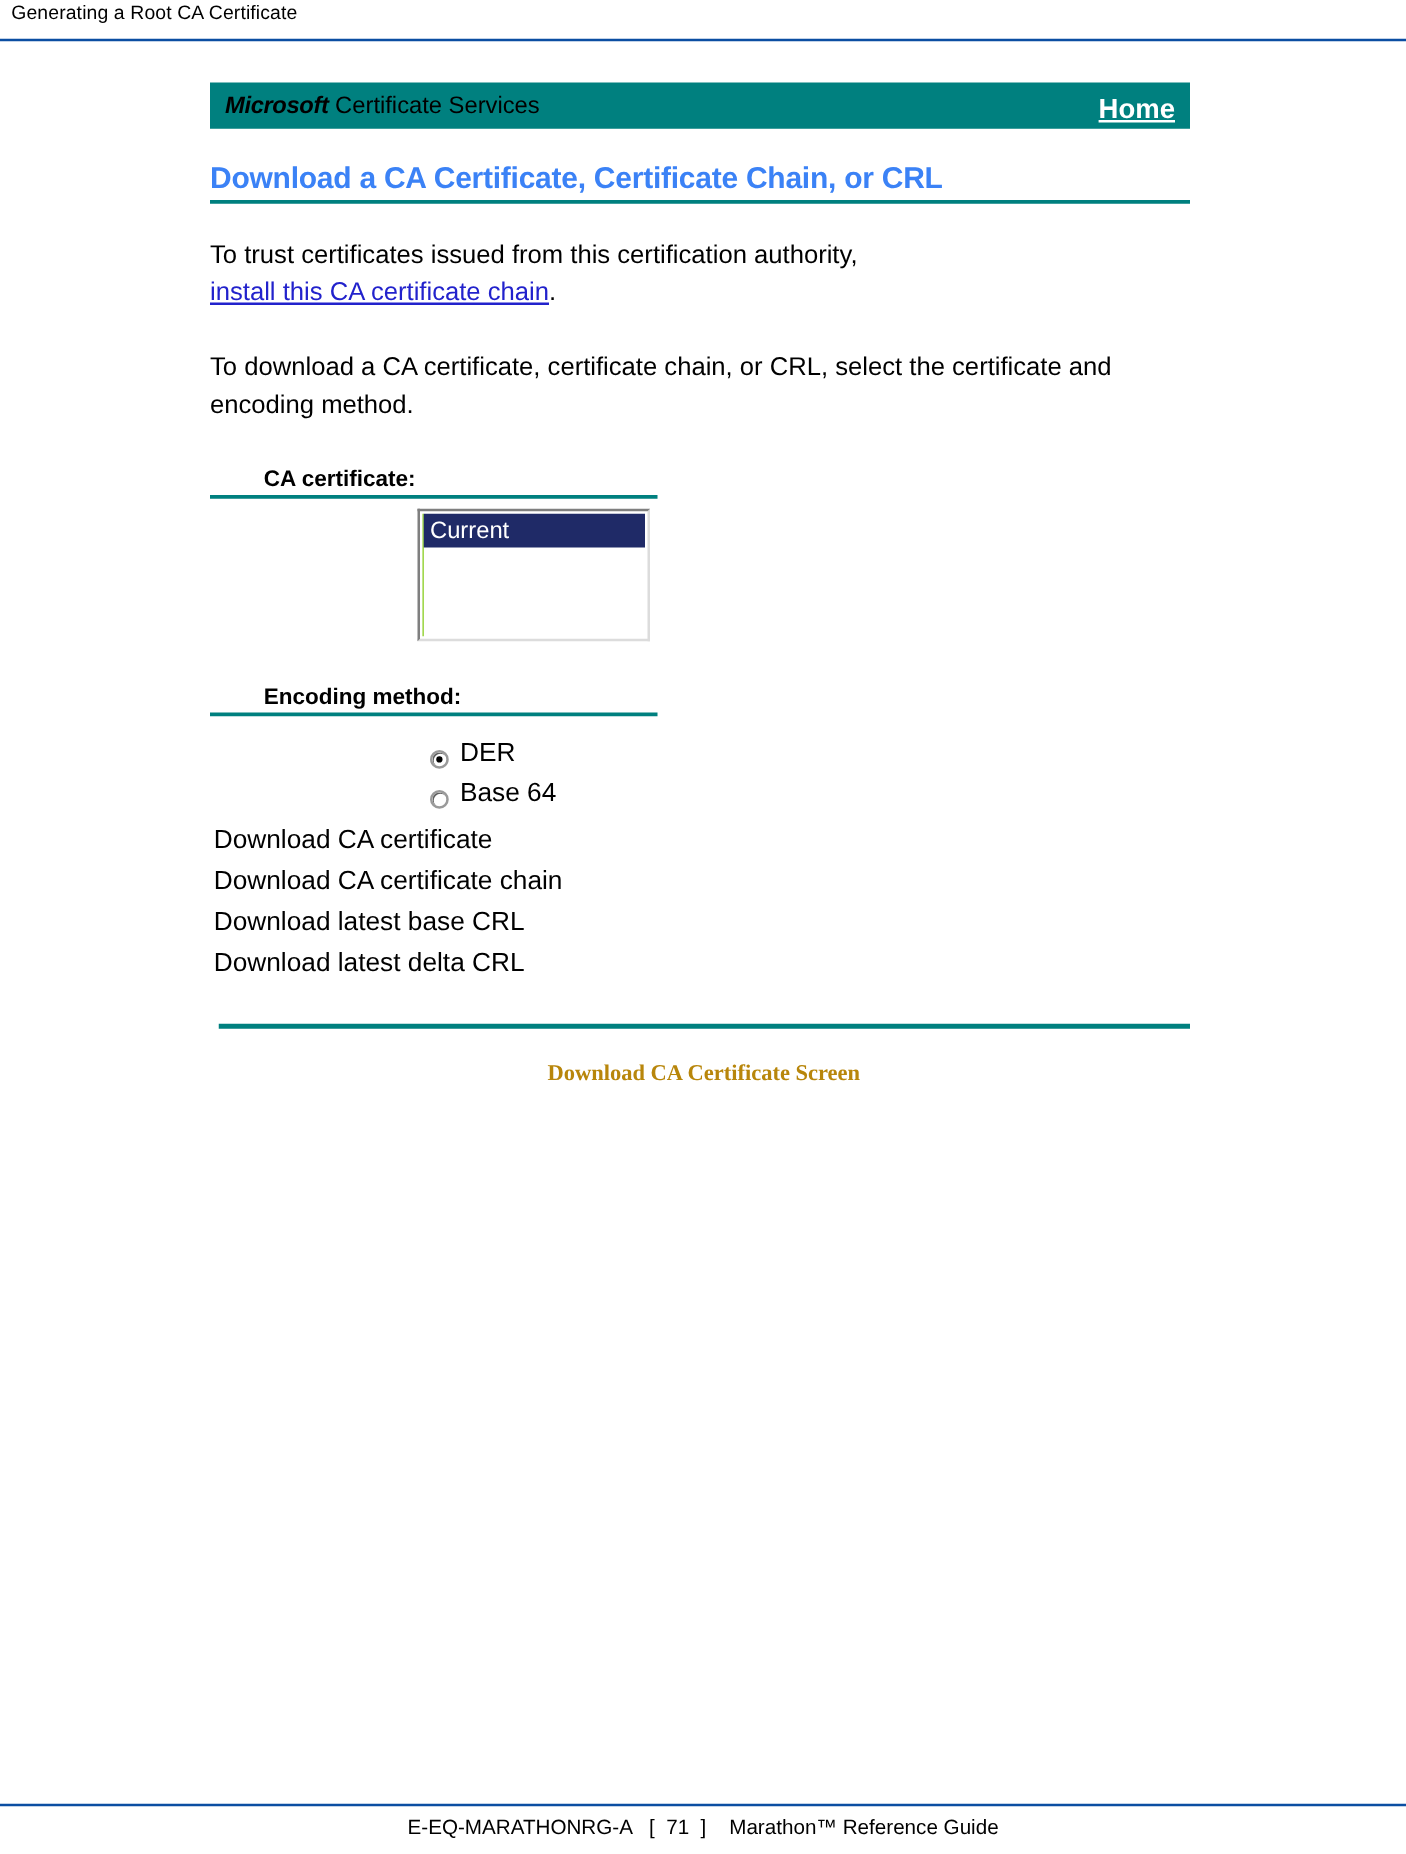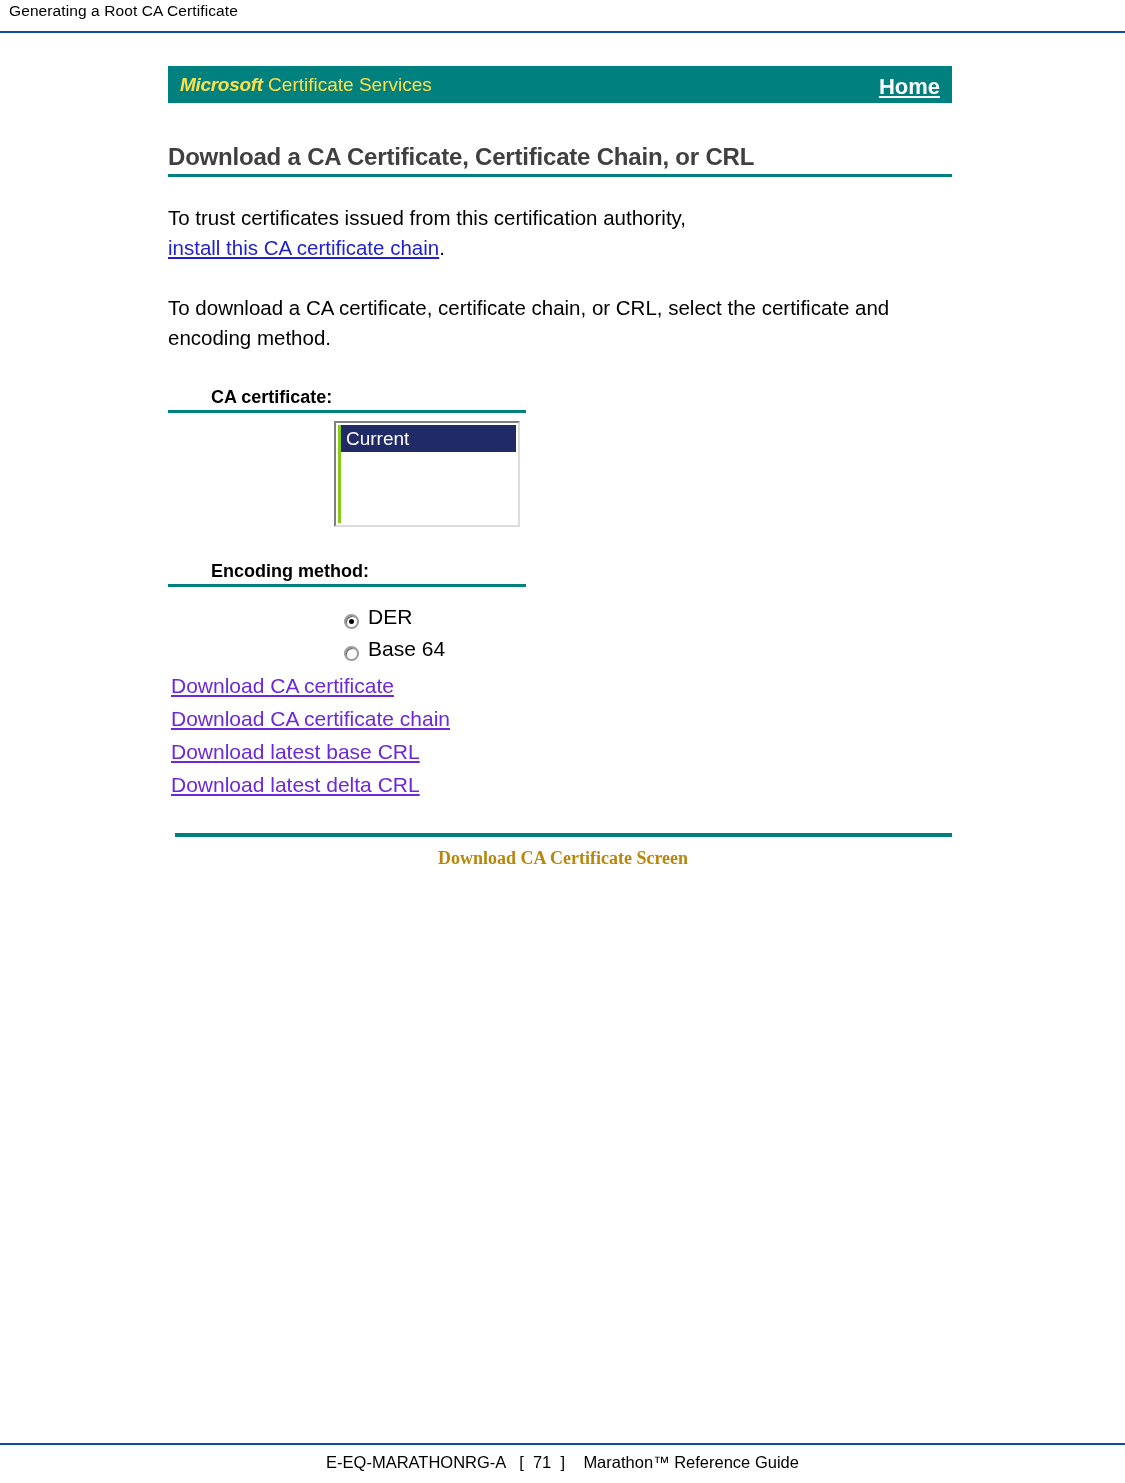--- a/index.html
+++ b/index.html
@@ -58,21 +58,21 @@
     width: 784px;
     height: 37px;
     background: #00807f;
     box-sizing: border-box;
   }
   .cert-banner-brand {
     position: absolute;
     left: 12px;
     top: 8px;
     font-size: 19px;
-    color: #fde047;
+    color: #000000;
     white-space: nowrap;
   }
   .cert-banner-brand b {
     font-style: italic;
     font-weight: bold;
     letter-spacing: -0.3px;
   }
   .cert-banner-brand span.light {
     font-weight: normal;
   }
@@ -83,24 +83,24 @@
     font-size: 22px;
     font-weight: bold;
     color: #ffffff;
     text-decoration: underline;
     white-space: nowrap;
     cursor: pointer;
   }
 
   
   .cert-heading {
-    margin-top: 40px;
+    margin-top: 26px;
     font-size: 24px;
     font-weight: bold;
-    color: #404040;
+    color: #3b82f6;
     letter-spacing: -0.2px;
     white-space: nowrap;
   }
   .cert-heading-rule {
     margin-top: 3px;
     width: 784px;
     height: 3px;
     background: #00807f;
   }
 
@@ -158,21 +158,21 @@
     overflow: hidden;
     cursor: default;
   }
   .listbox-inner {
     position: absolute;
     left: 2px;
     top: 2px;
     right: 2px;
     bottom: 2px;
     background: #ffffff;
-    border-left: 3px solid #84cc16;
+    border-left: 1px solid #84cc16;
     box-sizing: border-box;
   }
   .listbox-option {
     height: 27px;
     line-height: 27px;
     padding-left: 5px;
     font-size: 19px;
     color: #000000;
     white-space: nowrap;
     cursor: pointer;
@@ -223,22 +223,21 @@
 
   
   .download-links {
     margin-top: 8px;
     padding-left: 3px;
   }
   .download-link {
     display: block;
     font-size: 21px;
     line-height: 33px;
-    color: #6d28d9;
-    text-decoration: underline;
+    color: #000000;
     white-space: nowrap;
     cursor: pointer;
   }
 
   
   .figure-bottom-rule {
     margin-top: 32px;
     margin-left: 7px;
     width: 777px;
     height: 4px;

